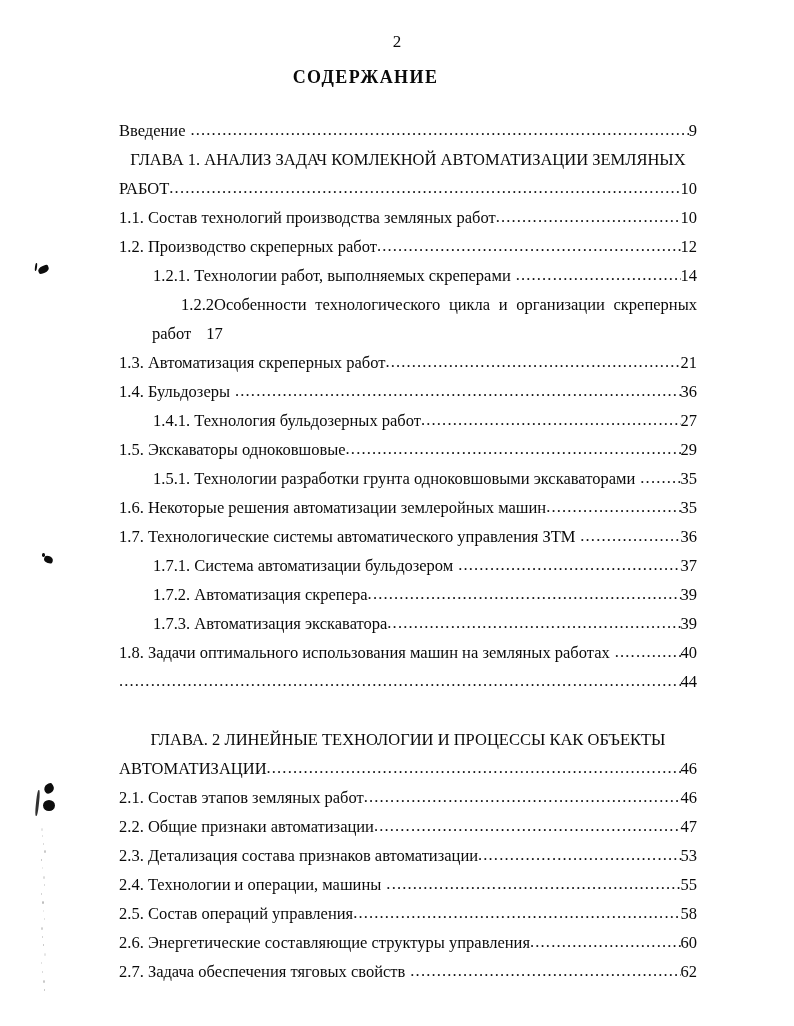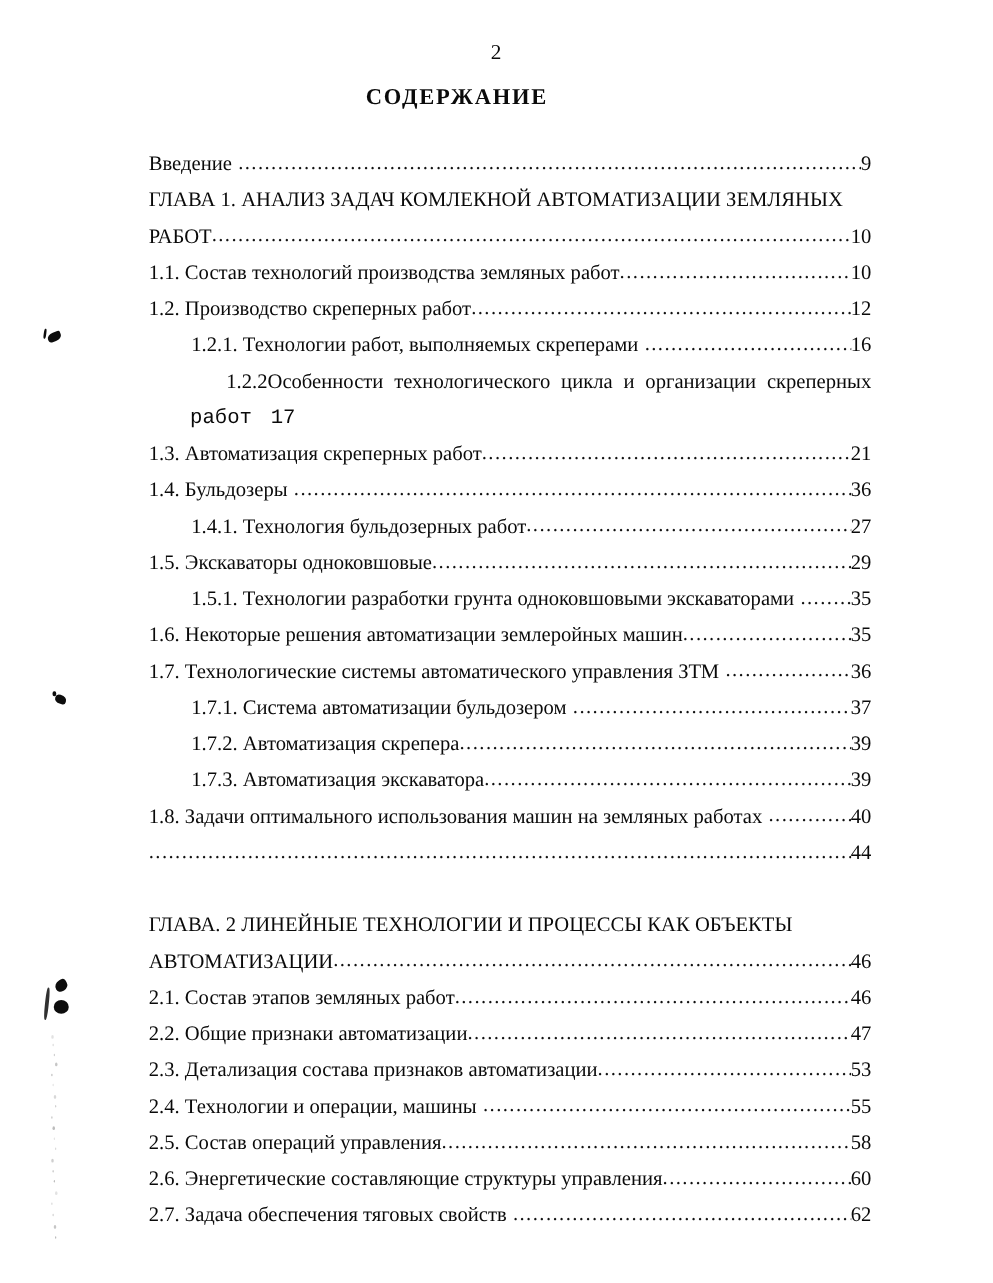--- a/index.html
+++ b/index.html
@@ -110,32 +110,32 @@
     text-align: justify;
     text-align-last: justify;
     white-space: normal;
   }
   .toc-entry.wrap .lastline {
     display: block;
     text-align: right;
     text-align-last: left;
     padding-left: 33px;
     white-space: nowrap;
-    font-family: Liberation Mono, monospace;
   }
   .toc-entry.wrap .pg-inline {
     padding-left: 15px;
   }
 
   
   .blank-line { height: 29px; }
 
   
   .chap {
     white-space: normal;
+    text-align: center;
   }
   .chap .chap-line1 {
     display: block;
     white-space: nowrap;
   }
   .chap .chap-line2 {
     display: block;
   }
 
   
@@ -211,21 +211,21 @@
         <div class="row">
           <span class="label gap-none">1.2. Производство скреперных работ</span>
           <span class="leader">................................................................................................................................</span>
           <span class="pageno">12</span>
         </div>
       </div>
       <div class="toc-entry lvl2">
         <div class="row">
           <span class="label gap-pre">1.2.1. Технологии работ, выполняемых скреперами</span>
           <span class="leader">................................................................................................................................</span>
-          <span class="pageno">16</span>
+          <span class="pageno">14</span>
         </div>
       </div>
       <div class="toc-entry wrap lvl1">
         <span class="jline"><span class="first-indent"></span>1.2.2Особенности технологического цикла и организации скреперных</span>
         <span class="lastline">работ<span class="pg-inline">17</span></span>
       </div>
       <div class="toc-entry lvl1">
         <div class="row">
           <span class="label gap-none">1.3. Автоматизация скреперных работ</span>
           <span class="leader">................................................................................................................................</span>

